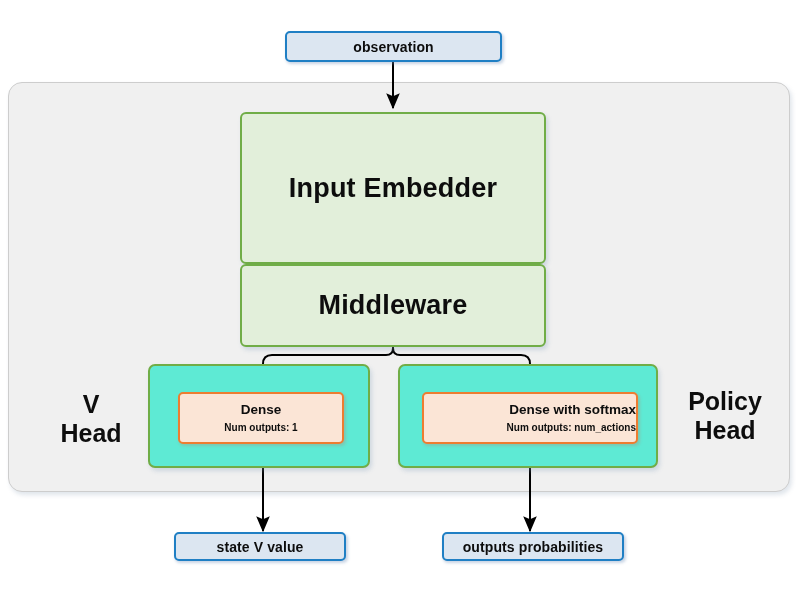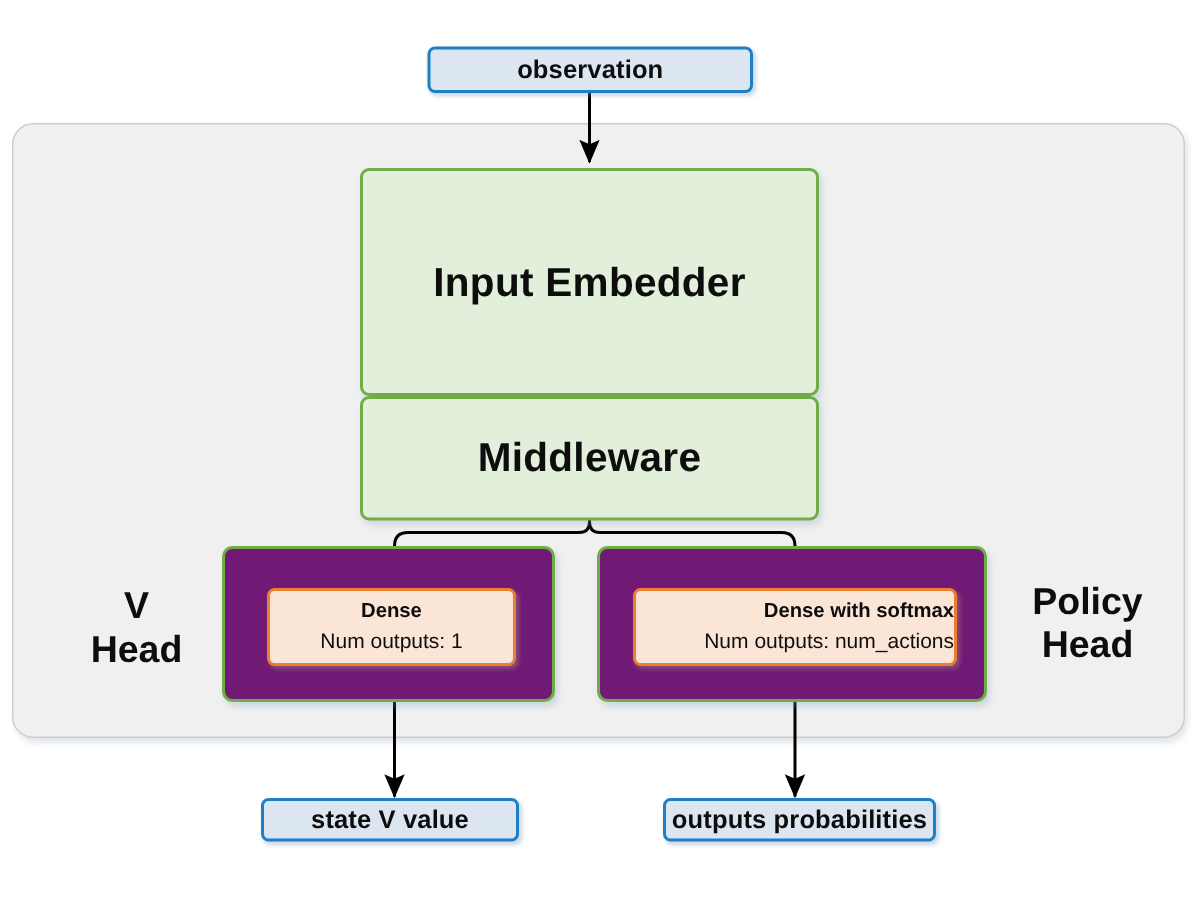--- a/index.html
+++ b/index.html
@@ -45,60 +45,60 @@
     box-shadow: 2px 3px 4px rgba(120,140,170,0.22);
   }
 
   
   .io-box {
     background: #dce6f1;
     border: 2.5px solid #1f7fc4;
     border-radius: 5px;
     box-shadow: 1.5px 2px 3px rgba(120,150,190,0.40);
     font-weight: bold;
-    font-size: 17px;
+    font-size: 14px;
     letter-spacing: 0.1px;
   }
 
   
   .green-box {
     background: #e2efda;
     border: 2.5px solid #70ad47;
     border-radius: 6px;
     box-shadow: 2px 3px 4px rgba(130,160,190,0.30);
   }
   .green-box .title {
     font-size: 27px;
     font-weight: bold;
     letter-spacing: 0.2px;
   }
 
   
   .head-box {
-    background: #701a75;
+    background: #5eead4;
     border: 2.5px solid #70ad47;
     border-radius: 7px;
     box-shadow: 2px 3px 4px rgba(130,160,190,0.30);
   }
 
   
   .dense-box {
     background: #fbe5d6;
     border: 2.5px solid #ed7d31;
     border-radius: 5px;
     box-shadow: 1.5px 2px 3px rgba(170,150,130,0.40);
   }
   .dense-box .dense-title {
     font-size: 13.5px;
     font-weight: bold;
     line-height: 1.25;
   }
   .dense-box .dense-sub {
-    font-size: 14px;
-    font-weight: normal;
+    font-size: 10px;
+    font-weight: bold;
     line-height: 1.3;
     margin-top: 2px;
   }
 
   
   .head-label {
     position: absolute;
     display: flex;
     flex-direction: column;
     align-items: center;

